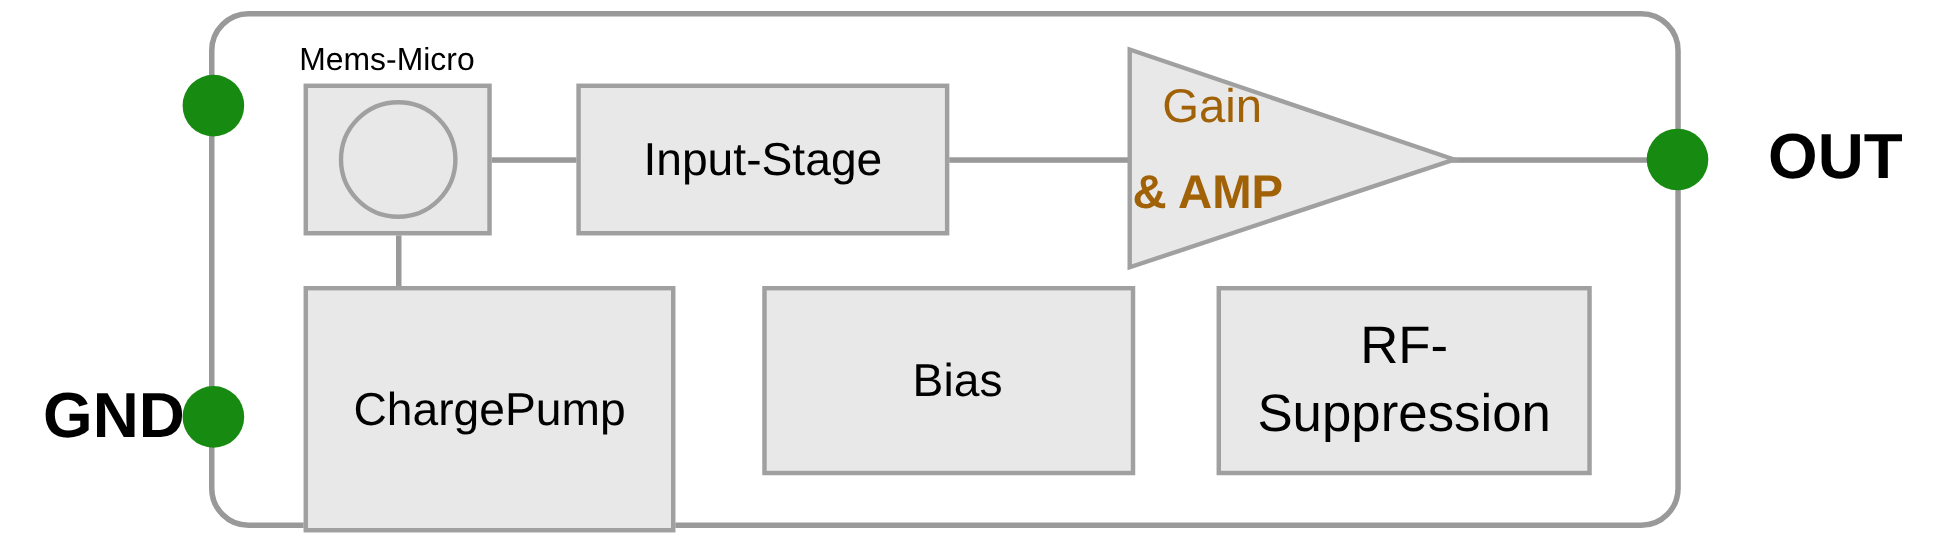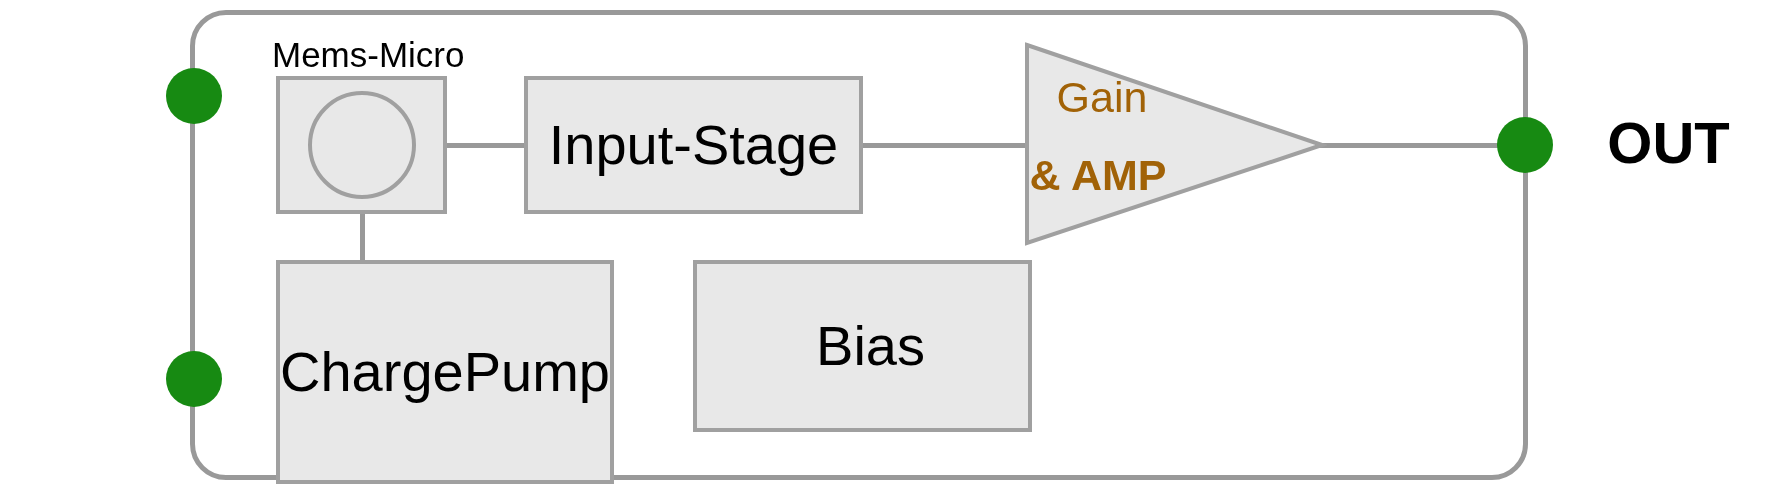--- a/index.html
+++ b/index.html
@@ -34,21 +34,21 @@
   
   .block {
     position: absolute;
     box-sizing: border-box;
     background: #e8e8e8;
     border: 4px solid #a0a0a0;
     display: flex;
     align-items: center;
     justify-content: center;
     text-align: center;
-    font-size: 56px;
+    font-size: 42px;
     line-height: 60px;
     color: #000000;
   }
   .block-mems   { left: 276px;  top: 76px;  width: 171px; height: 138px; }
   .block-input  { left: 524px;  top: 76px;  width: 339px; height: 138px; }
   .block-charge { left: 276px;  top: 260px; width: 338px; height: 224px; }
   .block-bias   { left: 693px;  top: 260px; width: 339px; height: 172px; padding-left: 16px; }
   .block-rf     { left: 1106px; top: 260px; width: 341px; height: 172px; font-size: 48px; line-height: 62px; }
 
   .mems-membrane {
@@ -58,21 +58,21 @@
     width: 108px; height: 108px;
     box-sizing: border-box;
     border: 4px solid #a0a0a0;
     border-radius: 50%;
     background: transparent;
   }
 
   .mems-caption {
     position: absolute;
     left: 272px; top: 36px;
-    font-size: 35px;
+    font-size: 29px;
     line-height: 38px;
     white-space: nowrap;
     color: #000000;
   }
 
   
   .amp-svg { position: absolute; left: 1023px; top: 41px; width: 304px; height: 208px; }
   .amp-text {
     position: absolute;
     width: 150px;
@@ -136,21 +136,28 @@
   <div class="amp-text amp-text-amp">&amp; AMP</div>
 
   <div class="block block-charge">
     <span>ChargePump</span>
   </div>
 
   <div class="block block-bias">
     <span>Bias</span>
   </div>
 
+  <div class="block block-rf">
+    <span>
+      <span>RF-</span><br>
+      <span>Suppression</span>
+    </span>
+  </div>
 
   <div class="pin-dot pin-dot-vdd"></div>
 
+  <div class="pin-label pin-label-gnd">GND</div>
   <div class="pin-dot pin-dot-gnd"></div>
 
   <div class="pin-dot pin-dot-out"></div>
   <div class="pin-label pin-label-out">OUT</div>
 
 </div>
 
 </body></html>

